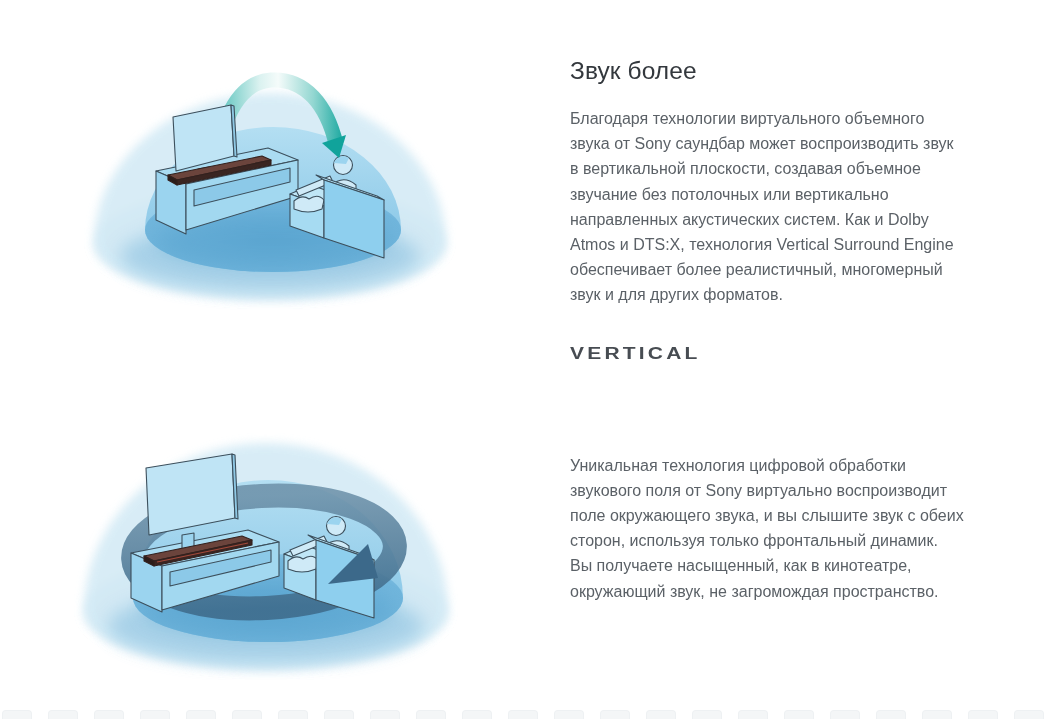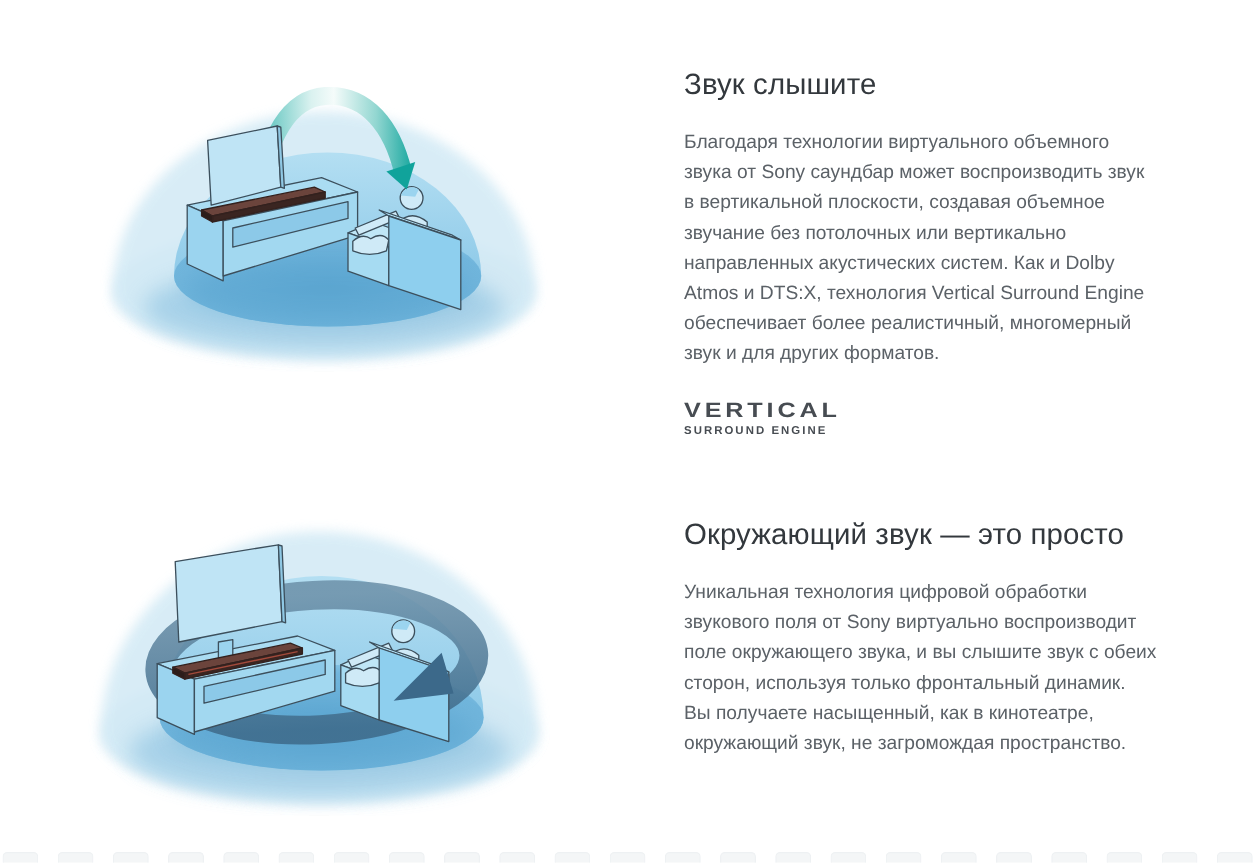--- a/index.html
+++ b/index.html
@@ -16,21 +16,21 @@
   .text-col { position:absolute; left:570px; width:394px; }
   .text-col1 { top:57px; }
   .text-col2 { top:432px; }
   .section-title {
     margin:0; font-size:24.5px; font-weight:500; color:#33383d;
     letter-spacing:.1px; line-height:1.15;
   }
   .section-body {
     margin:21px 0 0; font-size:16px; line-height:1.57; color:#5b6167;
   }
-  .logo { margin-top:26px; color:#474c52; }
+  .logo { margin-top:36px; color:#474c52; }
   .logo-big {
     display:inline-block; font-size:21px; font-weight:700; letter-spacing:3.2px;
     transform:scaleY(.82); transform-origin:left top; white-space:nowrap;
   }
   .logo-small {
     font-size:9.5px; font-weight:700; letter-spacing:1.7px; margin-top:-3px;
     white-space:nowrap;
   }
   .logo-sforce .logo-big { letter-spacing:2.4px; }
   .pro-badge {
@@ -114,25 +114,24 @@
         <polygon points="262,156 296,168 296,200 262,188" fill="#a6dbf2"></polygon>
         <path d="M266,163 q8,-7 15,-2 q9,-6 15,1 l-2,9 q-14,6 -28,0 Z" fill="#cfeaf7"></path>
         <polygon points="268,152 302,138 305,144 271,158" fill="#cfeaf7"></polygon>
         <polygon points="288,137 296,142 356,162 349,158" fill="#b2e0f4"></polygon>
         <polygon points="296,142 356,162 356,220 296,200" fill="#8ecfee"></polygon>
       </g>
       <polygon points="311,120 294,105 318,97" fill="#10a39b"></polygon>
     </svg>
   </div>
   <div class="text-col text-col1">
-    <h2 class="section-title">Звук слышите</h2>
+    <h2 class="section-title">Звук более</h2>
     <p class="section-body">Благодаря технологии виртуального объемного звука от Sony саундбар может воспроизводить звук в вертикальной плоскости, создавая объемное звучание без потолочных или вертикально направленных акустических систем. Как и Dolby Atmos и DTS:X, технология Vertical Surround Engine обеспечивает более реалистичный, многомерный звук и для других форматов.</p>
     <div class="logo">
       <span class="logo-big">VERTICAL</span>
-      <div class="logo-small">SURROUND ENGINE</div>
     </div>
   </div>
 </section>
 
 <section>
   <div class="illus illus2">
     <svg width="502" height="276" viewBox="0 0 502 276">
       <defs>
         <linearGradient id="d2dome" x1="0" y1="0" x2="0" y2="1">
           <stop offset="0" stop-color="#b2def2"></stop>
@@ -187,21 +186,20 @@
         <polygon points="268,150 300,162 300,196 268,184" fill="#a6dbf2"></polygon>
         <path d="M272,157 q8,-7 15,-2 q9,-6 15,1 l-2,9 q-14,6 -28,0 Z" fill="#cfeaf7"></path>
         <polygon points="274,146 308,132 311,138 277,152" fill="#cfeaf7"></polygon>
         <polygon points="292,131 300,136 358,156 351,152" fill="#b2e0f4"></polygon>
         <polygon points="300,136 358,156 358,214 300,196" fill="#8ecfee"></polygon>
       </g>
       <polygon points="312,180 352,140 362,174" fill="#3c698a"></polygon>
     </svg>
   </div>
   <div class="text-col text-col2">
-    <h2 class="section-title">Окружающий звук — это просто</h2>
     <p class="section-body">Уникальная технология цифровой обработки звукового поля от Sony виртуально воспроизводит поле окружающего звука, и вы слышите звук с обеих сторон, используя только фронтальный динамик. Вы получаете насыщенный, как в кинотеатре, окружающий звук, не загромождая пространство.</p>
   </div>
 </section>
 
 <div class="thumb-strip">
     <div class="thumb"></div>
     <div class="thumb"></div>
     <div class="thumb"></div>
     <div class="thumb"></div>
     <div class="thumb"></div>

